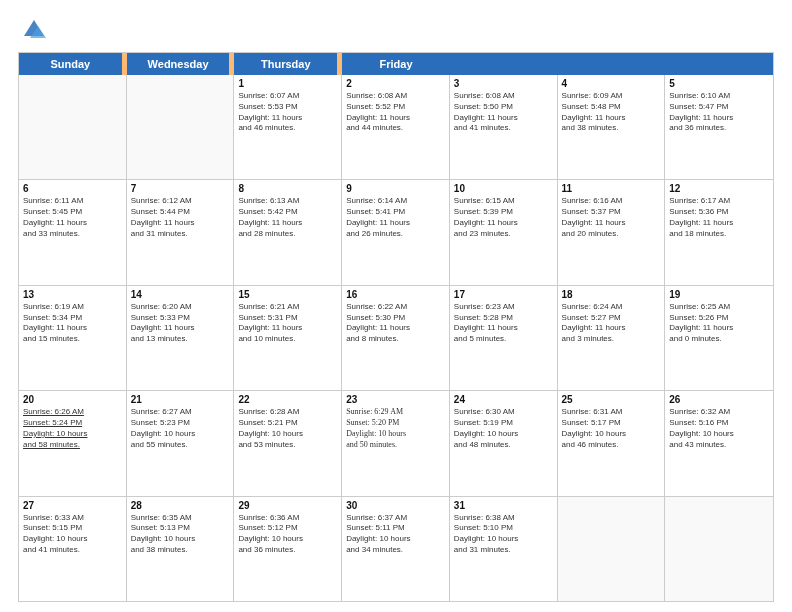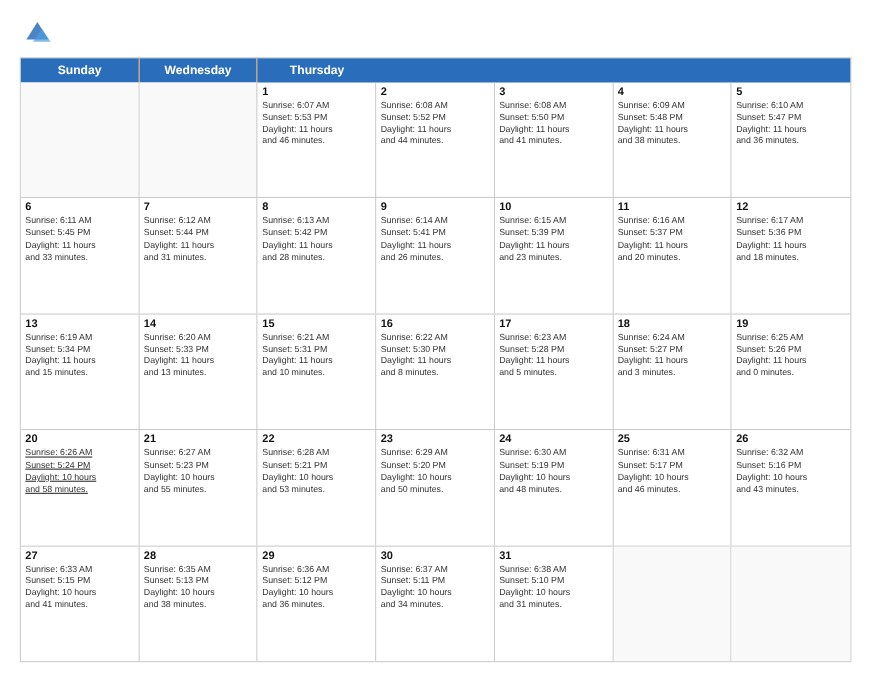--- a/index.html
+++ b/index.html
@@ -66,21 +66,21 @@
       display: grid;
       grid-template-columns: repeat(7, 1fr);
       background: #2a6ebb;
     }
     .cal-header-cell {
       color: #fff;
       font-size: 11px;
       font-weight: bold;
       text-align: center;
       padding: 5px 2px;
-      border-right: 1px solid #fdba74;
+      border-right: 5px solid #fdba74;
     }
     .cal-header-cell:last-child { border-right: none; }
     .cal-body {
       flex: 1;
       display: flex;
       flex-direction: column;
     }
     .cal-row {
       display: grid;
       grid-template-columns: repeat(7, 1fr);
@@ -130,20 +130,21 @@
       <div class="month-title"></div>
       <div class="location-title"></div>
     </div>
   </div>
 
   <div class="calendar">
     <div class="cal-header" id="cal-header">
         <div class="cal-header-cell">Sunday</div>
         <div class="cal-header-cell">Wednesday</div>
         <div class="cal-header-cell">Thursday</div>
+        <div class="cal-header-cell">Friday</div>
       </div>
     <div class="cal-body" id="cal-body">
         <div class="cal-row">
           <div class="cal-cell empty"></div>
           <div class="cal-cell empty"></div>
           <div class="cal-cell">
             <div class="day-num">1</div>
             <div class="cell-text" style="white-space: pre-line;">Sunrise: 6:07 AM
 Sunset: 5:53 PM
 Daylight: 11 hours
@@ -297,21 +298,21 @@
           </div>
           <div class="cal-cell">
             <div class="day-num">22</div>
             <div class="cell-text" style="white-space: pre-line;">Sunrise: 6:28 AM
 Sunset: 5:21 PM
 Daylight: 10 hours
 and 53 minutes.</div>
           </div>
           <div class="cal-cell">
             <div class="day-num">23</div>
-            <div class="cell-text" style="white-space: pre-line;">Sunrise: 6:29 AM
+            <div class="cell-text" style="white-space: pre-line; font-family: Liberation Serif, serif;">Sunrise: 6:29 AM
 Sunset: 5:20 PM
 Daylight: 10 hours
 and 50 minutes.</div>
           </div>
           <div class="cal-cell">
             <div class="day-num">24</div>
             <div class="cell-text" style="white-space: pre-line;">Sunrise: 6:30 AM
 Sunset: 5:19 PM
 Daylight: 10 hours
 and 48 minutes.</div>

